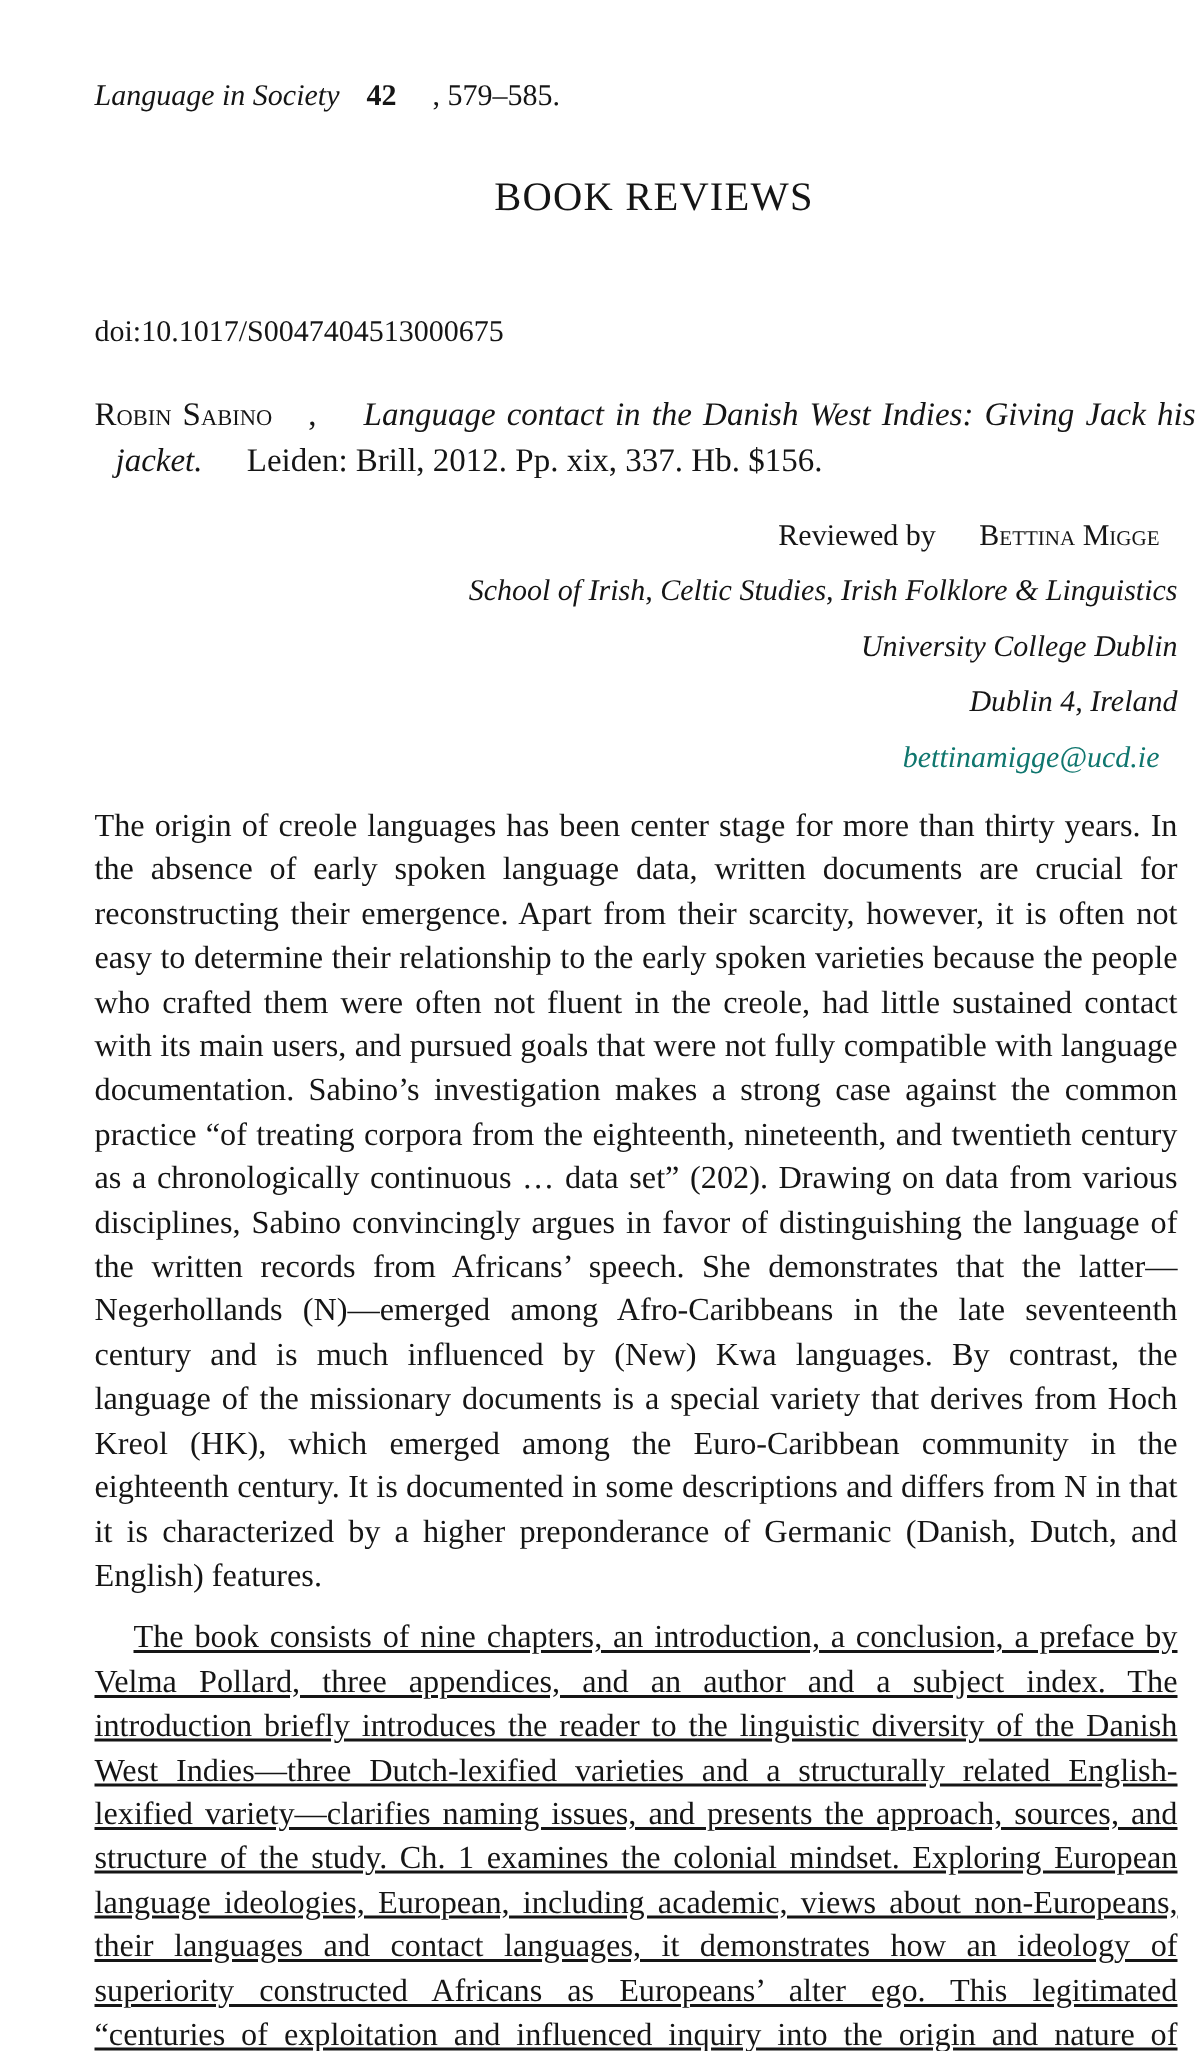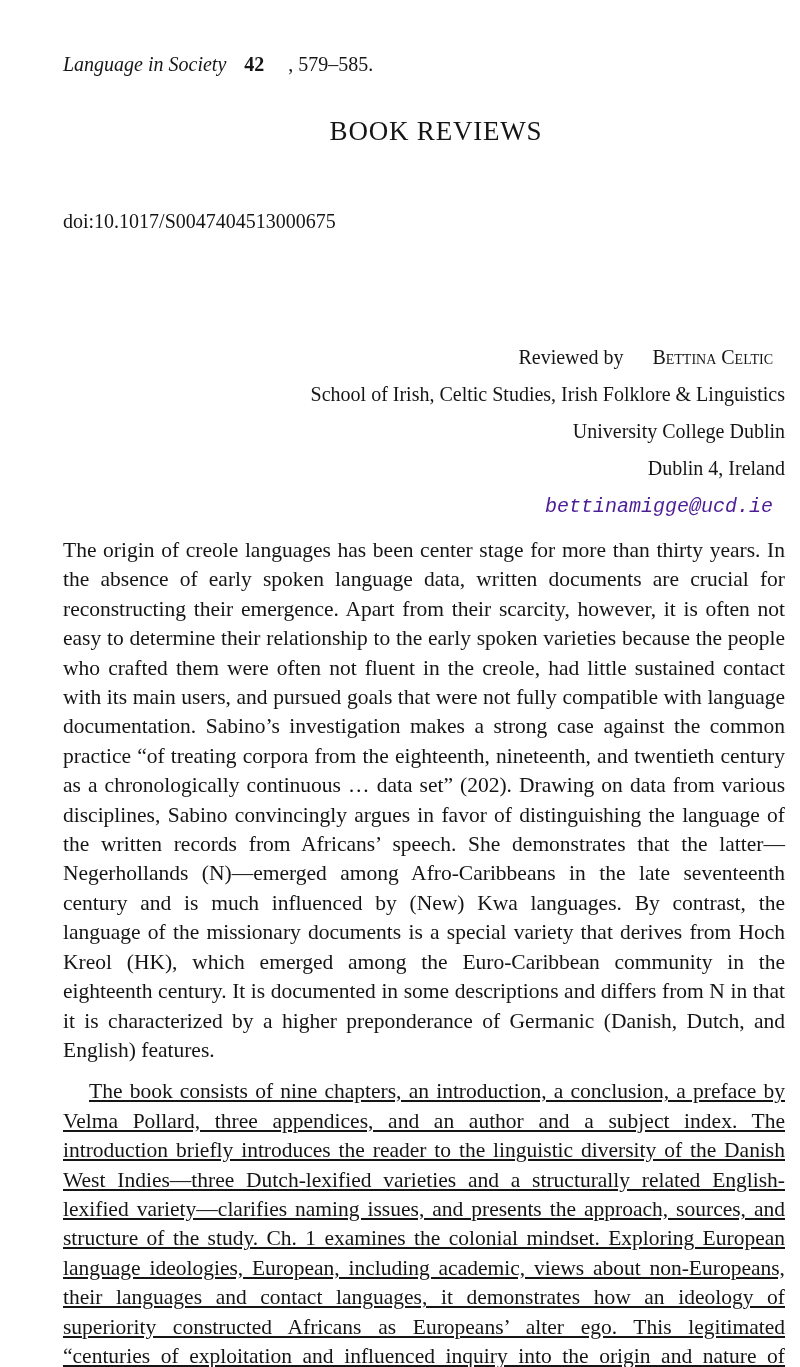--- a/index.html
+++ b/index.html
@@ -44,22 +44,22 @@
     text-align: justify;
   }
   .smallcaps { font-variant: small-caps; }
   .book-title { font-style: italic; }
 
   
   .reviewer {
     position: absolute; top: 285px; right: 3px; left: 120px;
     text-align: right; font-size: 20px; line-height: 25px;
   }
-  .reviewer .affil { }
-  .reviewer .email { font-style: italic; color: #4c1d95; text-decoration: none; cursor: pointer; font-family: Liberation Mono, monospace; }
+  .reviewer .affil { font-style: italic; }
+  .reviewer .email { font-style: italic; color: #0f766e; text-decoration: none; cursor: pointer; }
 
   
   .body-text {
     position: absolute; top: 476px; left: 3px; right: 3px;
     font-size: 21.5px; line-height: 29.4px;
     text-align: justify;
   }
   .body-text p.indented { text-indent: 26px; text-decoration: underline; }
 
   
@@ -76,23 +76,24 @@
 <div class="page">
 
   <div class="running-head"><span class="journal">Language in Society</span><span class="vol">42</span><span>, 579–585.</span></div>
 
   <h1 class="section-title">BOOK REVIEWS</h1>
 
   <div class="citation">
     <div>doi:10.1017/S0047404513000675</div>
   </div>
 
+  <div class="book-heading"><span class="smallcaps">Robin Sabino</span><span>, </span><span class="book-title">Language contact in the Danish West Indies: Giving Jack his jacket.</span><span> Leiden: Brill, 2012. Pp. xix, 337. Hb. $156.</span></div>
 
   <div class="reviewer">
-    <div><span>Reviewed by </span><span class="smallcaps">Bettina Celtic</span></div>
+    <div><span>Reviewed by </span><span class="smallcaps">Bettina Migge</span></div>
     <div class="affil">School of Irish, Celtic Studies, Irish Folklore &amp; Linguistics</div>
     <div class="affil">University College Dublin</div>
     <div class="affil">Dublin 4, Ireland</div>
     <div><a class="email">bettinamigge@ucd.ie</a></div>
   </div>
 
   <div class="body-text">
     <p>The origin of creole languages has been center stage for more than thirty years. In the absence of early spoken language data, written documents are crucial for reconstructing their emergence. Apart from their scarcity, however, it is often not easy to determine their relationship to the early spoken varieties because the people who crafted them were often not fluent in the creole, had little sustained contact with its main users, and pursued goals that were not fully compatible with language documentation. Sabino’s investigation makes a strong case against the common practice “of treating corpora from the eighteenth, nineteenth, and twentieth century as a chronologically continuous … data set” (202). Drawing on data from various disciplines, Sabino convincingly argues in favor of distinguishing the language of the written records from Africans’ speech. She demonstrates that the latter—Negerhollands (N)—emerged among Afro-Caribbeans in the late seventeenth century and is much influenced by (New) Kwa languages. By contrast, the language of the missionary documents is a special variety that derives from Hoch Kreol (HK), which emerged among the Euro-Caribbean community in the eighteenth century. It is documented in some descriptions and differs from N in that it is characterized by a higher preponderance of Germanic (Danish, Dutch, and English) features.</p>
     <p class="indented">The book consists of nine chapters, an introduction, a conclusion, a preface by Velma Pollard, three appendices, and an author and a subject index. The introduction briefly introduces the reader to the linguistic diversity of the Danish West Indies—three Dutch-lexified varieties and a structurally related English-lexified variety—clarifies naming issues, and presents the approach, sources, and structure of the study. Ch. 1 examines the colonial mindset. Exploring European language ideologies, European, including academic, views about non-Europeans, their languages and contact languages, it demonstrates how an ideology of superiority constructed Africans as Europeans’ alter ego. This legitimated “centuries of exploitation and influenced inquiry into the origin and nature of Caribbean communities and the</p>
   </div>

